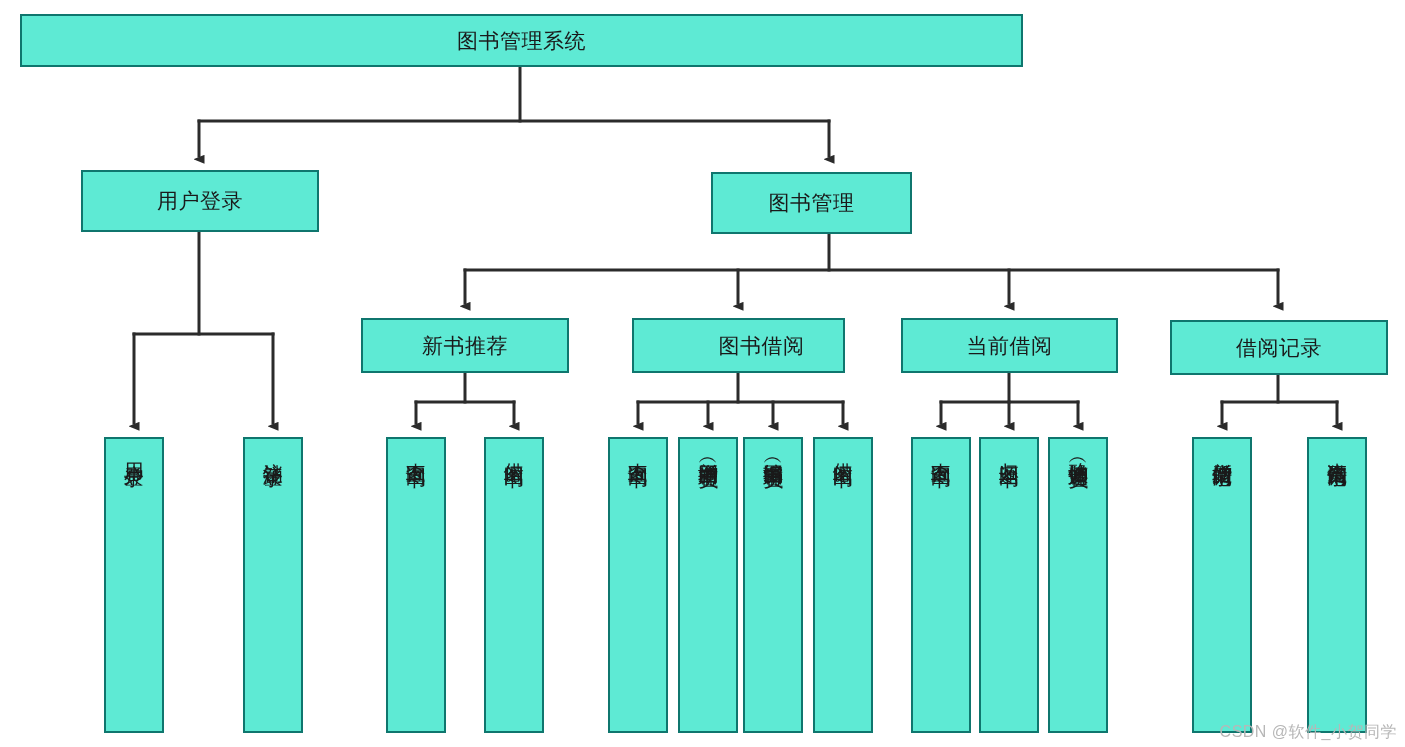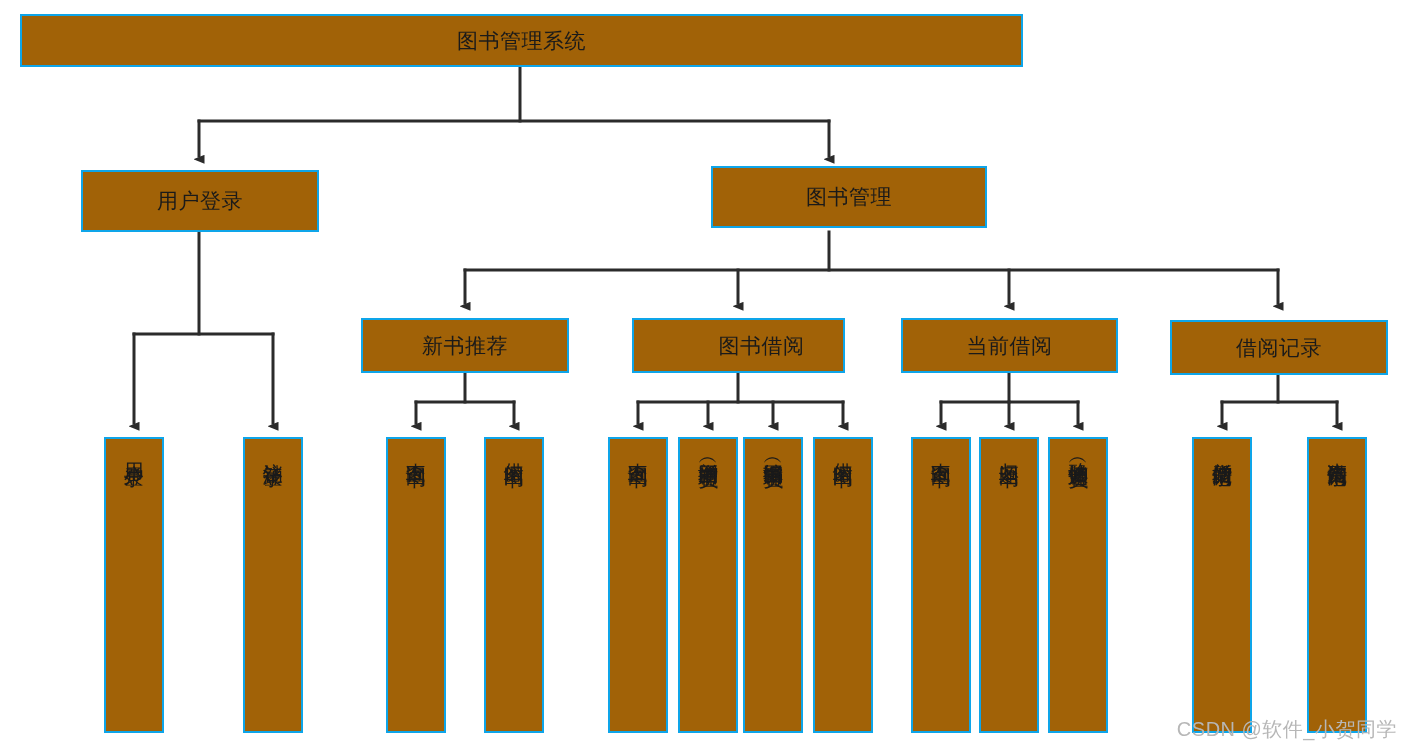--- a/index.html
+++ b/index.html
@@ -23,22 +23,22 @@
     position: absolute;
     left: 0;
     top: 0;
     width: 1405px;
     height: 747px;
     pointer-events: none;
   }
   .node {
     position: absolute;
     box-sizing: border-box;
-    background: #a16207;
-    border: 2px solid #0ea5e9;
+    background: #5eead4;
+    border: 2px solid #0f766e;
     display: flex;
     align-items: center;
     justify-content: center;
     color: #1a1a1a;
   }
   .node-h {
     font-size: 21px;
     letter-spacing: 0.5px;
     line-height: 1.1;
     white-space: nowrap;
@@ -58,21 +58,21 @@
     white-space: nowrap;
   }
   .vtext-tight {
     letter-spacing: 1px;
     line-height: 1.18;
   }
   #watermark {
     position: absolute;
     right: 8px;
     bottom: 4px;
-    font-size: 20px;
+    font-size: 16px;
     color: #b7b7b7;
     white-space: nowrap;
     letter-spacing: 0.5px;
     margin-top: 32px;
   }
 </style>
 </head>
 <body>
 
 <div id="diagram-root">
@@ -130,21 +130,21 @@
     </g>
   </svg>
 
   <div class="node node-h" style="left:20px; top:14px; width:1003px; height:53px;">
     <span>图书管理系统</span>
   </div>
 
   <div class="node node-h" style="left:81px; top:170px; width:238px; height:62px;">
     <span>用户登录</span>
   </div>
-  <div class="node node-h" style="left:711px; top:166px; width:276px; height:62px;">
+  <div class="node node-h" style="left:711px; top:172px; width:201px; height:62px;">
     <span>图书管理</span>
   </div>
 
   <div class="node node-h" style="left:361px; top:318px; width:208px; height:55px;">
     <span>新书推荐</span>
   </div>
   <div class="node node-h" style="left:632px; top:318px; width:213px; height:55px;padding-left:46px;">
     <span>图书借阅</span>
   </div>
   <div class="node node-h" style="left:901px; top:318px; width:217px; height:55px;">

